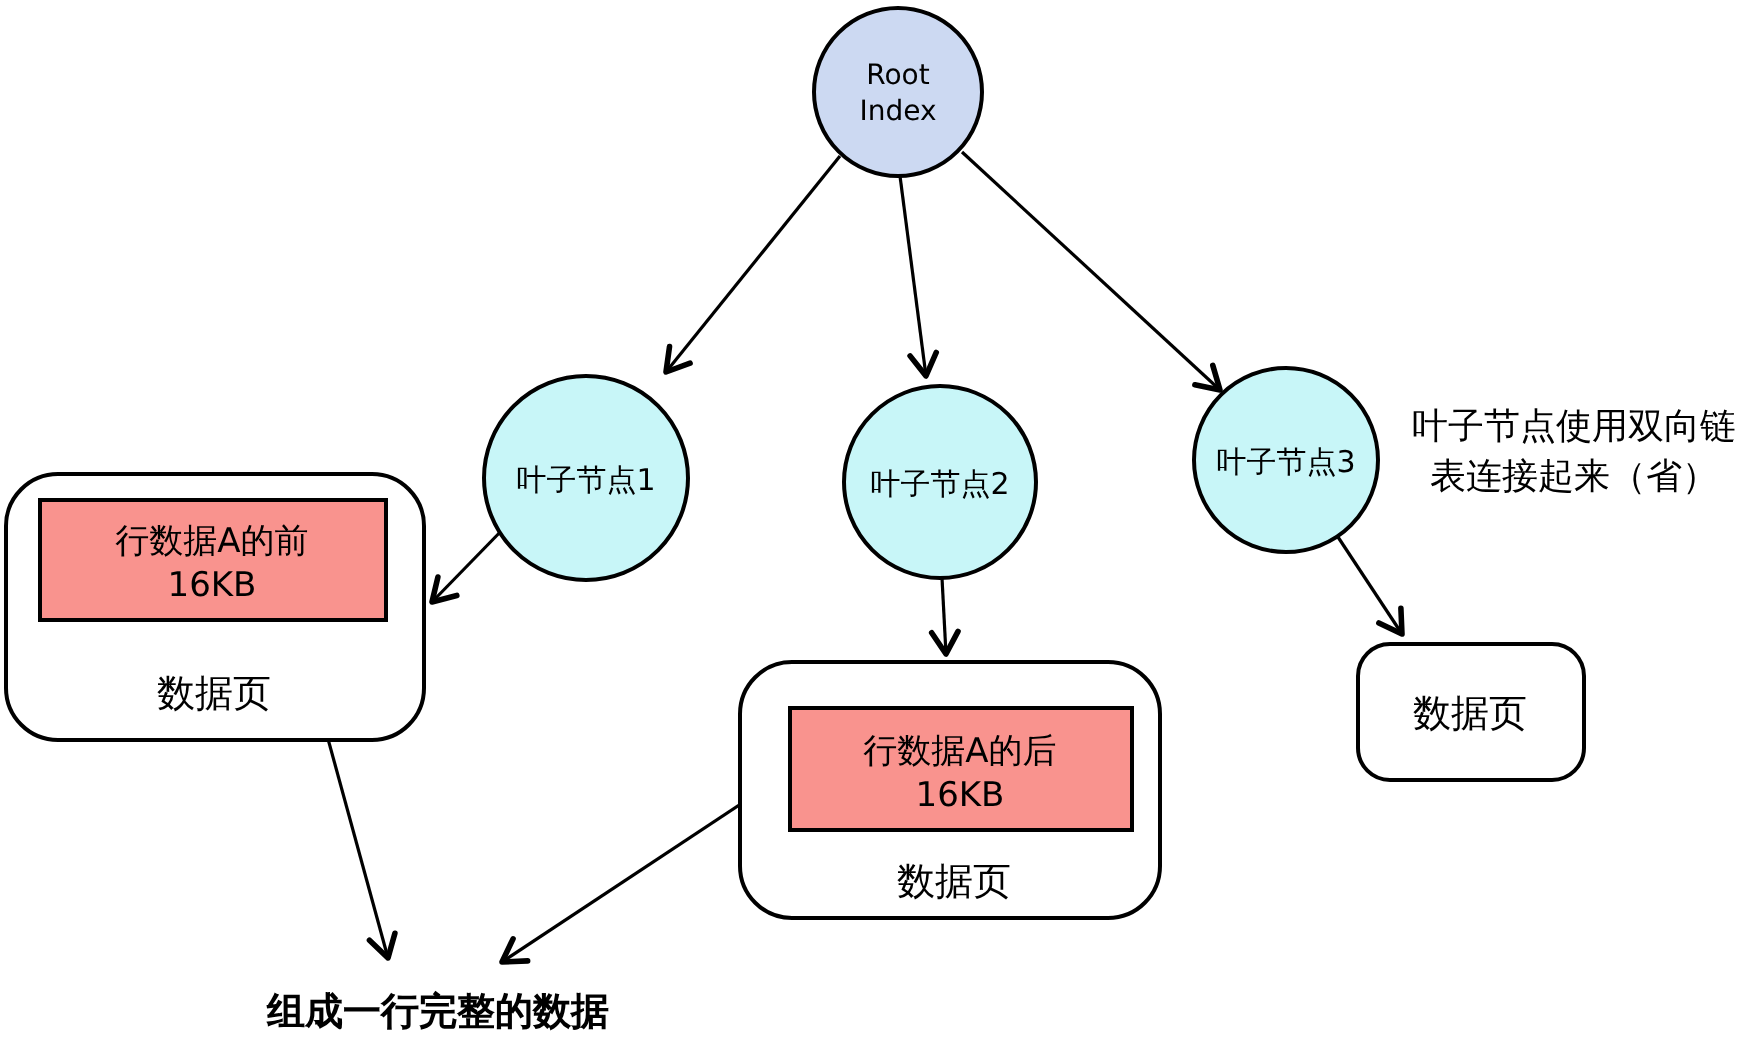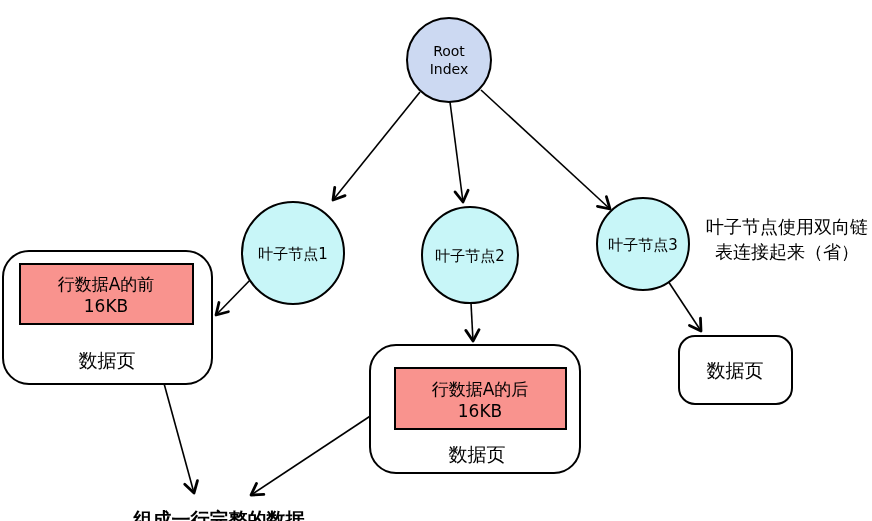--- a/index.html
+++ b/index.html
@@ -9,21 +9,20 @@
     width: 872px;
     height: 521px;
     overflow: hidden;
     font-family: "DejaVu Sans", "Liberation Sans", sans-serif;
   }
   .stage {
     position: relative;
     width: 872px;
     height: 423px;
     background: #ffffff;
-    margin-top: 14px;
   }
   svg { display: block; }
   text {
     font-family: "DejaVu Sans", "Liberation Sans", sans-serif;
     fill: #000000;
   }
   .node-label   { font-size: 15px; }
   .root-label   { font-size: 14px; }
   .block-label  { font-size: 17px; }
   .page-label   { font-size: 19px; }

